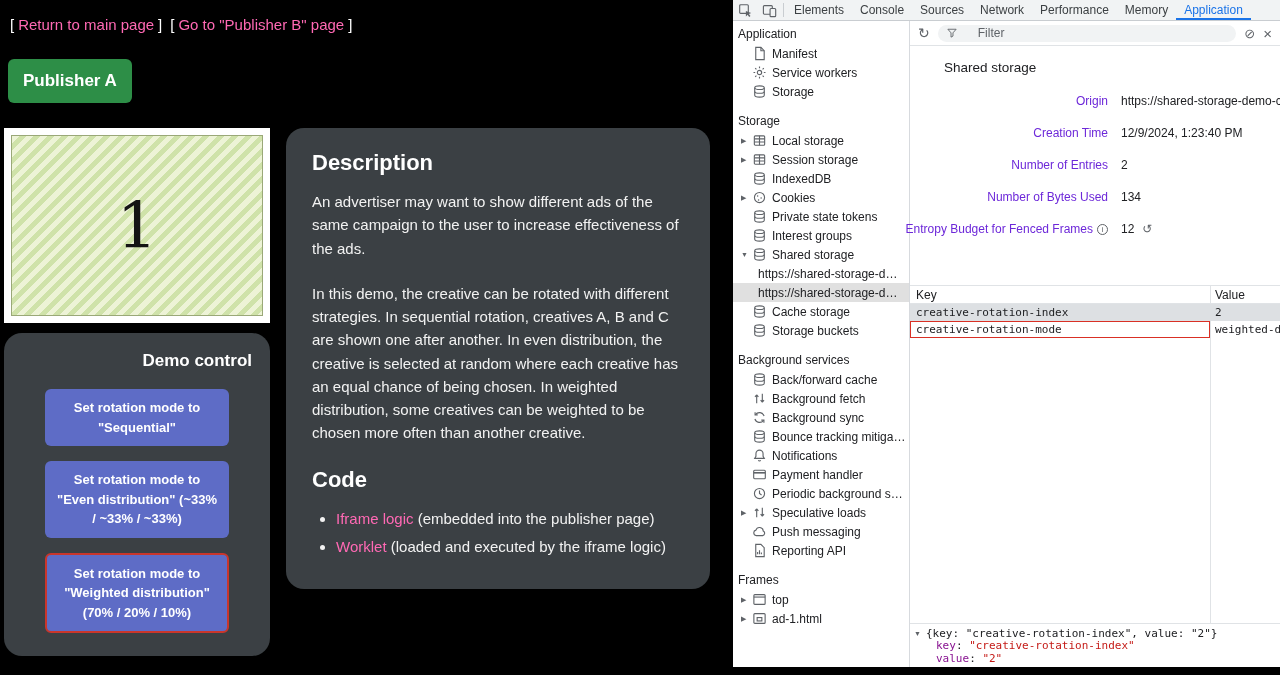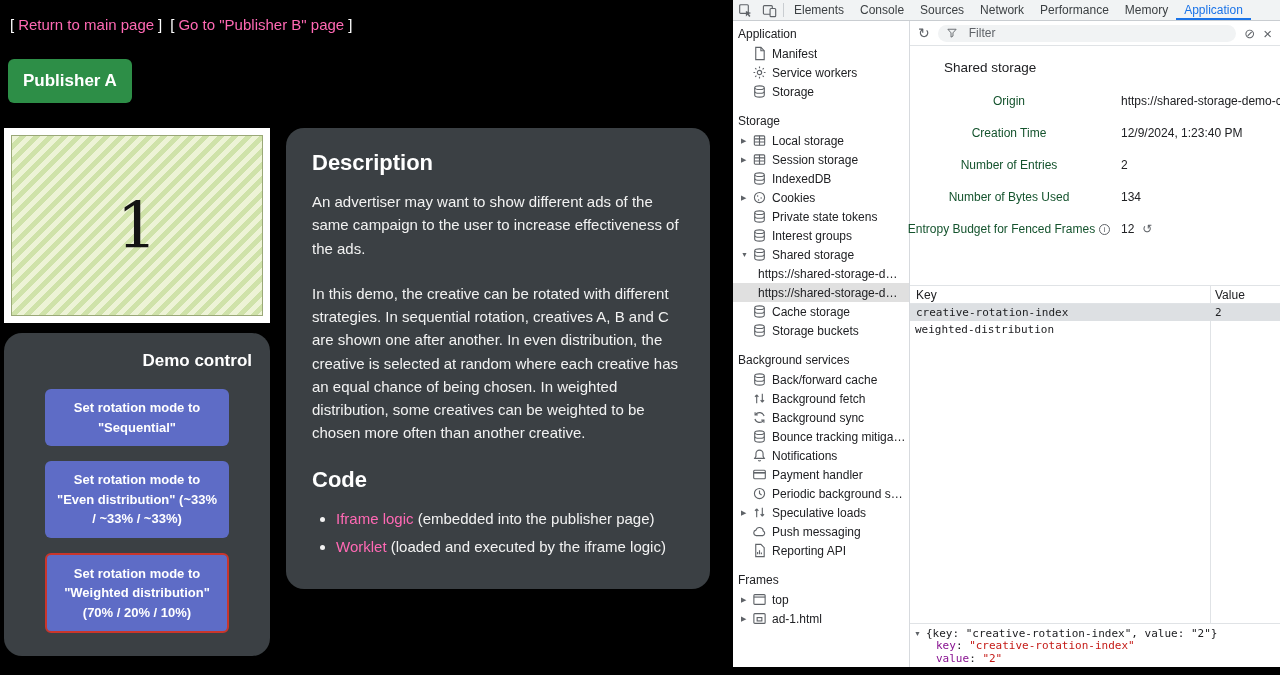--- a/index.html
+++ b/index.html
@@ -52,31 +52,31 @@
   .ic{width:15px;height:15px;margin-right:5px;flex:none;stroke:#5f6368;fill:none;stroke-width:1.2}
   .lbl{overflow:hidden;text-overflow:ellipsis}
   .ti.child{padding-left:25px}
   .ti.sel{background:#e0e0e0}
 
   
   .ct{flex:1;display:flex;flex-direction:column;min-width:0}
   .toolbar{height:25px;border-bottom:1px solid #e0e3e6;display:flex;align-items:center;padding:0 8px;gap:8px;flex:none}
   .g-refresh{font-size:14px;color:#5f6368;cursor:pointer;line-height:1}
   .g-refresh::before{content:"\21BB"}
-  .pill{flex:1;height:17px;background:#f1f3f4;border-radius:9px;display:flex;align-items:center;gap:11px;padding:0 8px}
+  .pill{flex:1;height:17px;background:#f1f3f4;border-radius:9px;display:flex;align-items:center;gap:20px;padding:0 8px}
   .pill input{border:none;background:transparent;outline:none;font:12px "Liberation Sans",sans-serif;color:#202124;width:100%}
   .pill input::placeholder{color:#5f6368}
   .g-block{font-size:13px;color:#5f6368;cursor:pointer;line-height:1}
   .g-block::before{content:"\2298"}
   .g-close{font-size:15px;color:#5f6368;cursor:pointer;line-height:1}
   .g-close::before{content:"\00D7"}
   .rep-title{font-size:13.5px;margin:14px 0 10px 34px;color:#202124}
   .meta{margin-bottom:40px}
   .mrow{min-height:32px;display:flex;align-items:center}
-  .mlab{width:198px;flex:none;display:flex;justify-content:center;align-items:center;gap:4px;color:#14532d;white-space:nowrap}
+  .mlab{width:198px;flex:none;display:flex;justify-content:flex-end;align-items:center;gap:4px;color:#6d28d9;white-space:nowrap}
   .mval{margin-left:13px;color:#202124;white-space:nowrap;overflow:hidden;flex:1;display:flex;align-items:center;gap:8px}
   .info-i{display:inline-block;width:11px;height:11px;border:1px solid #5f6368;border-radius:50%;font-size:8px;line-height:9px;text-align:center;color:#5f6368;flex:none;cursor:pointer}
   .info-i::before{content:"i"}
   .g-reset{font-size:12px;color:#5f6368;cursor:pointer}
   .g-reset::before{content:"\21BA"}
   .dtable{flex:1;position:relative;border-top:1px solid #e0e3e6;min-height:0;overflow:hidden}
   .vline{position:absolute;left:300px;top:0;bottom:0;width:1px;background:#e0e3e6}
   .thead{display:flex;height:18px;border-bottom:1px solid #e0e3e6;position:relative}
   .th{display:flex;align-items:center;color:#202124}
   .th.k{width:300px;padding-left:6px}
@@ -482,20 +482,21 @@
         <div class="vline"></div>
         <div class="thead">
           <div class="th k">Key</div>
           <div class="th v">Value</div>
         </div>
         <div class="trow sel">
           <div class="td k">creative-rotation-index</div>
           <div class="td v">2</div>
         </div>
         <div class="trow">
+          <div class="td k flash">creative-rotation-mode</div>
           <div class="td v">weighted-distribution</div>
         </div>
       </div>
 
       <div class="preview">
         <div class="pl">
             <span class="tri"></span>
             <span class="psum">{key: "creative-rotation-index", value: "2"}</span>
           </div>
         <div class="pl ind">

